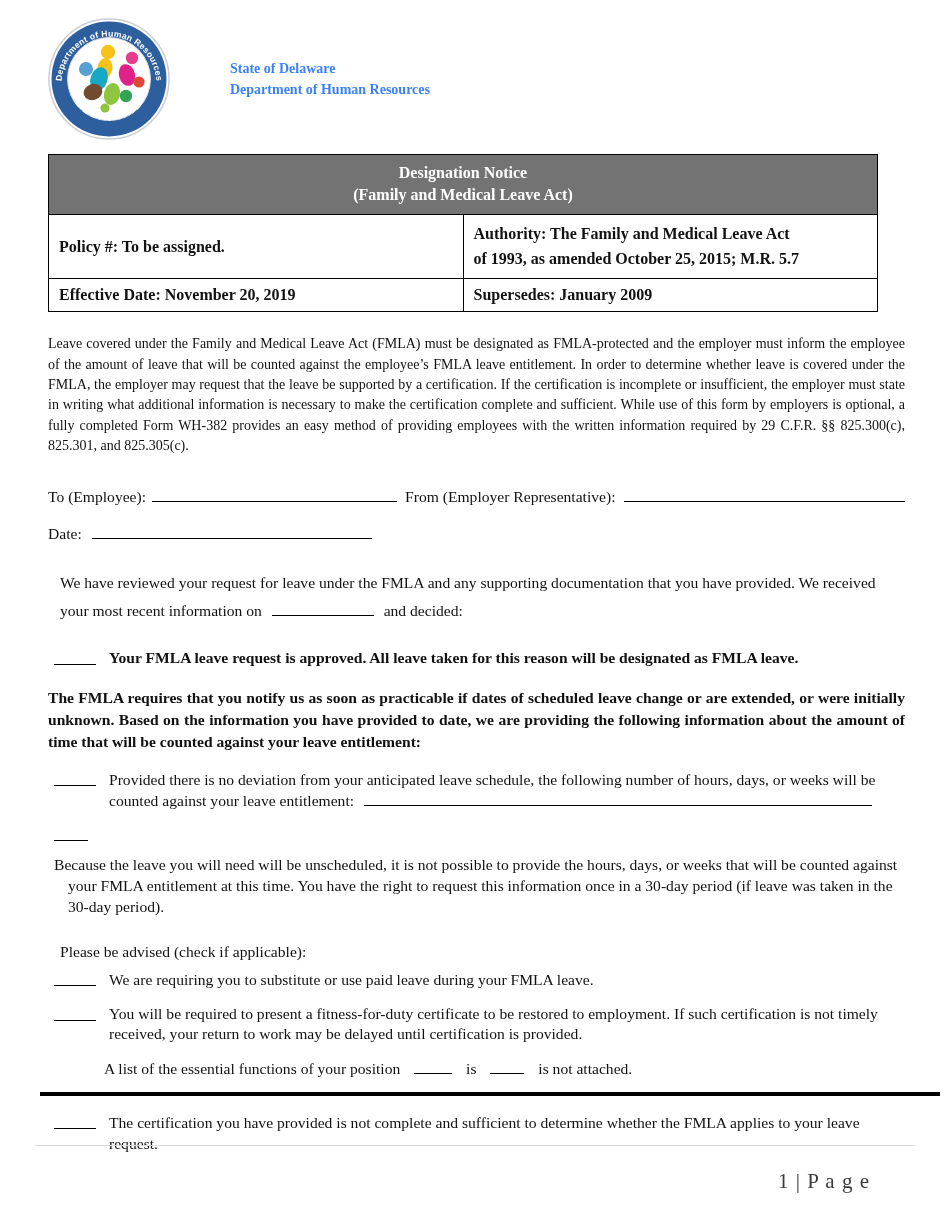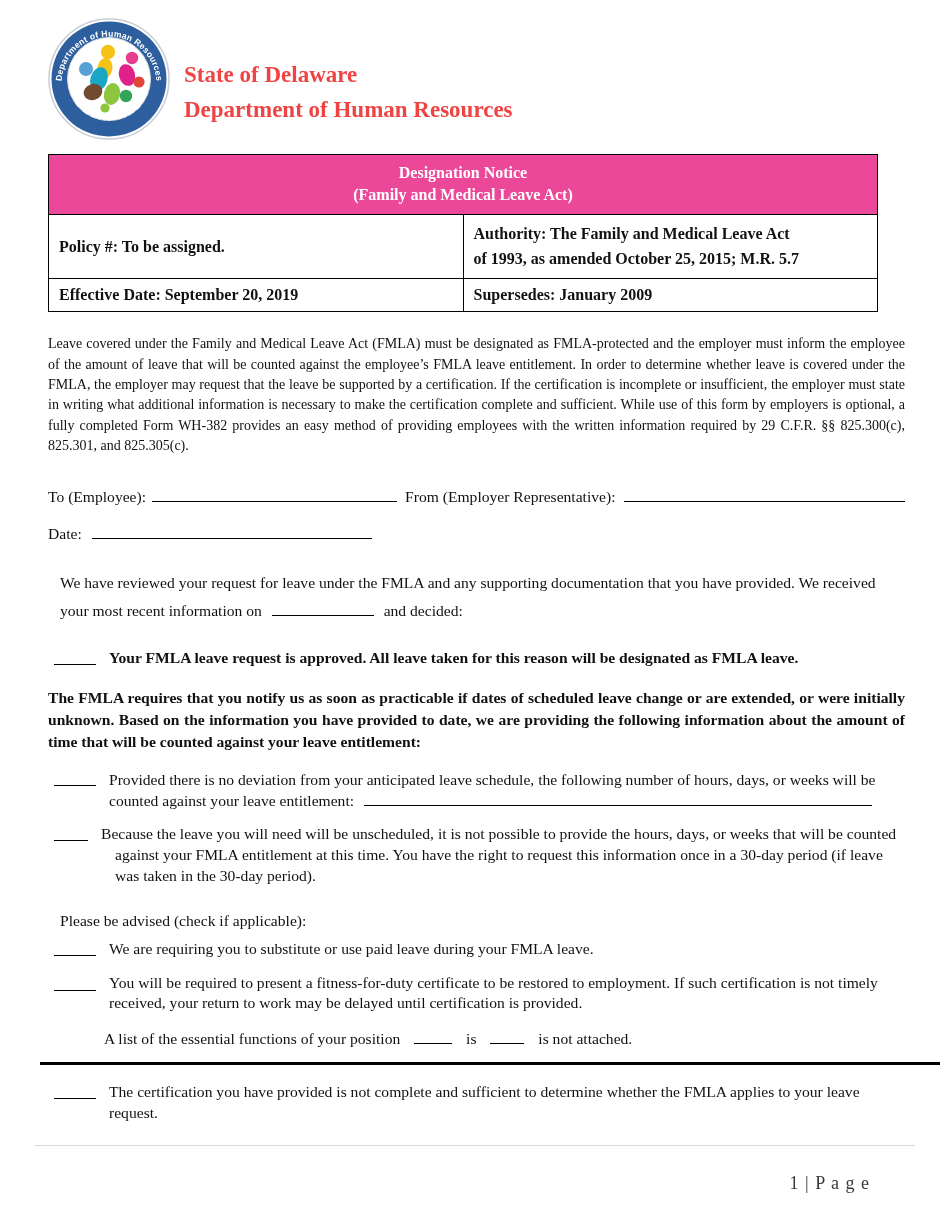--- a/index.html
+++ b/index.html
@@ -11,26 +11,26 @@
     background:#ffffff;
     font-family:"Liberation Serif","DejaVu Serif",serif;
     font-size:15.6px; color:#111;
     padding:18px 45px 0 48px;
     overflow:hidden;
   }
 
   
   .hdr { display:flex; gap:14px; }
   .logo-wrap { flex:0 0 122px; height:122px; }
-  .org { padding-top:40px; color:#ef4444; font-weight:bold; font-size:23px; line-height:1.5; }
+  .org { padding-top:40px; color:#3b82f6; font-weight:bold; font-size:14px; line-height:1.5;margin-left:46px; }
 
   
   table.meta { border-collapse:collapse; width:830px; margin-top:14px; border:1.5px solid #000; table-layout:fixed; }
   table.meta td { border:1px solid #000; font-weight:bold; font-size:16px; padding:7px 10px; vertical-align:middle; }
-  td.title-cell { background:#ec4899; color:#fff; text-align:center; font-size:19px; line-height:1.4; padding:5px 0 7px; }
+  td.title-cell { background:#737373; color:#fff; text-align:center; font-size:19px; line-height:1.4; padding:5px 0 7px; }
   td.cell-left { width:51.5%; }
   .auth-lines { line-height:1.55; }
 
   
   .intro { margin-top:22px; text-align:justify; font-size:14px; line-height:1.45; width:857px; }
   .fill-line { display:flex; align-items:baseline; margin-top:30px; }
   .fill-line2 { display:flex; align-items:baseline; margin-top:18px; }
   .blank { display:inline-block; border-bottom:1.5px solid #000; height:1em; }
   .blank-inline { display:inline-block; border-bottom:1.5px solid #000; height:0.95em; }
   .lbl { white-space:nowrap; }
@@ -44,23 +44,23 @@
   .bold { font-weight:bold; }
 
   .notify { margin-top:18px; text-align:justify; font-weight:bold; line-height:1.42; width:857px; }
 
   .advised-hdr { margin-top:26px; margin-left:12px; font-weight:normal; }
   .plain-item { margin-left:56px; width:792px; line-height:1.4; }
 
   .thick-rule { margin-top:12px; margin-left:-8px; width:900px; height:3.5px; background:#000; }
 
   .footer-sep { position:absolute; left:35px; right:35px; bottom:84px; border-top:1px solid #dadada; }
-  .page-num { position:absolute; right:80px; bottom:36px; font-size:18px; color:#3a3a3a; letter-spacing:1px; }
-
-  .mt8 { margin-top:8px; } .mt12 { margin-top:12px; } .mt14 { margin-top:14px; }
+  .page-num { position:absolute; right:80px; bottom:36px; font-size:21px; color:#3a3a3a; letter-spacing:1px; }
+
+  .mt8 { margin-top:8px; } .mt12 { margin-top:12px;flex-direction:column; } .mt14 { margin-top:14px; }
   .mt16 { margin-top:16px; } .mt18 { margin-top:18px; } .mt22 { margin-top:22px; }
   .mt26 { margin-top:26px; }
   .tight { line-height:1.3; }
 </style>
 </head>
 <body>
 
 <div class="page">
 
   <div class="hdr">
@@ -112,21 +112,21 @@
     <tr>
       <td class="cell-left">Policy #: To be assigned.</td>
       <td>
         <div class="auth-lines">
           <div>Authority: The Family and Medical Leave Act</div>
           <div>of 1993, as amended October 25, 2015; M.R. 5.7</div>
         </div>
       </td>
     </tr>
     <tr>
-      <td class="cell-left">Effective Date: September 20, 2019</td>
+      <td class="cell-left">Effective Date: November 20, 2019</td>
       <td>Supersedes: January 2009</td>
     </tr>
   </tbody>
     </table>
 
   <p class="intro">Leave covered under the Family and Medical Leave Act (FMLA) must be designated as FMLA-protected and the employer must inform the employee of the amount of leave that will be counted against the employee’s FMLA leave entitlement. In order to determine whether leave is covered under the FMLA, the employer may request that the leave be supported by a certification. If the certification is incomplete or insufficient, the employer must state in writing what additional information is necessary to make the certification complete and sufficient. While use of this form by employers is optional, a fully completed Form WH-382 provides an easy method of providing employees with the written information required by 29 C.F.R. §§ 825.300(c), 825.301, and 825.305(c).</p>
 
   <div class="fill-line">
     <span class="lbl">To (Employee):</span>
     <span class="blank" style="width:245px; margin:0 8px 0 6px;"></span>

